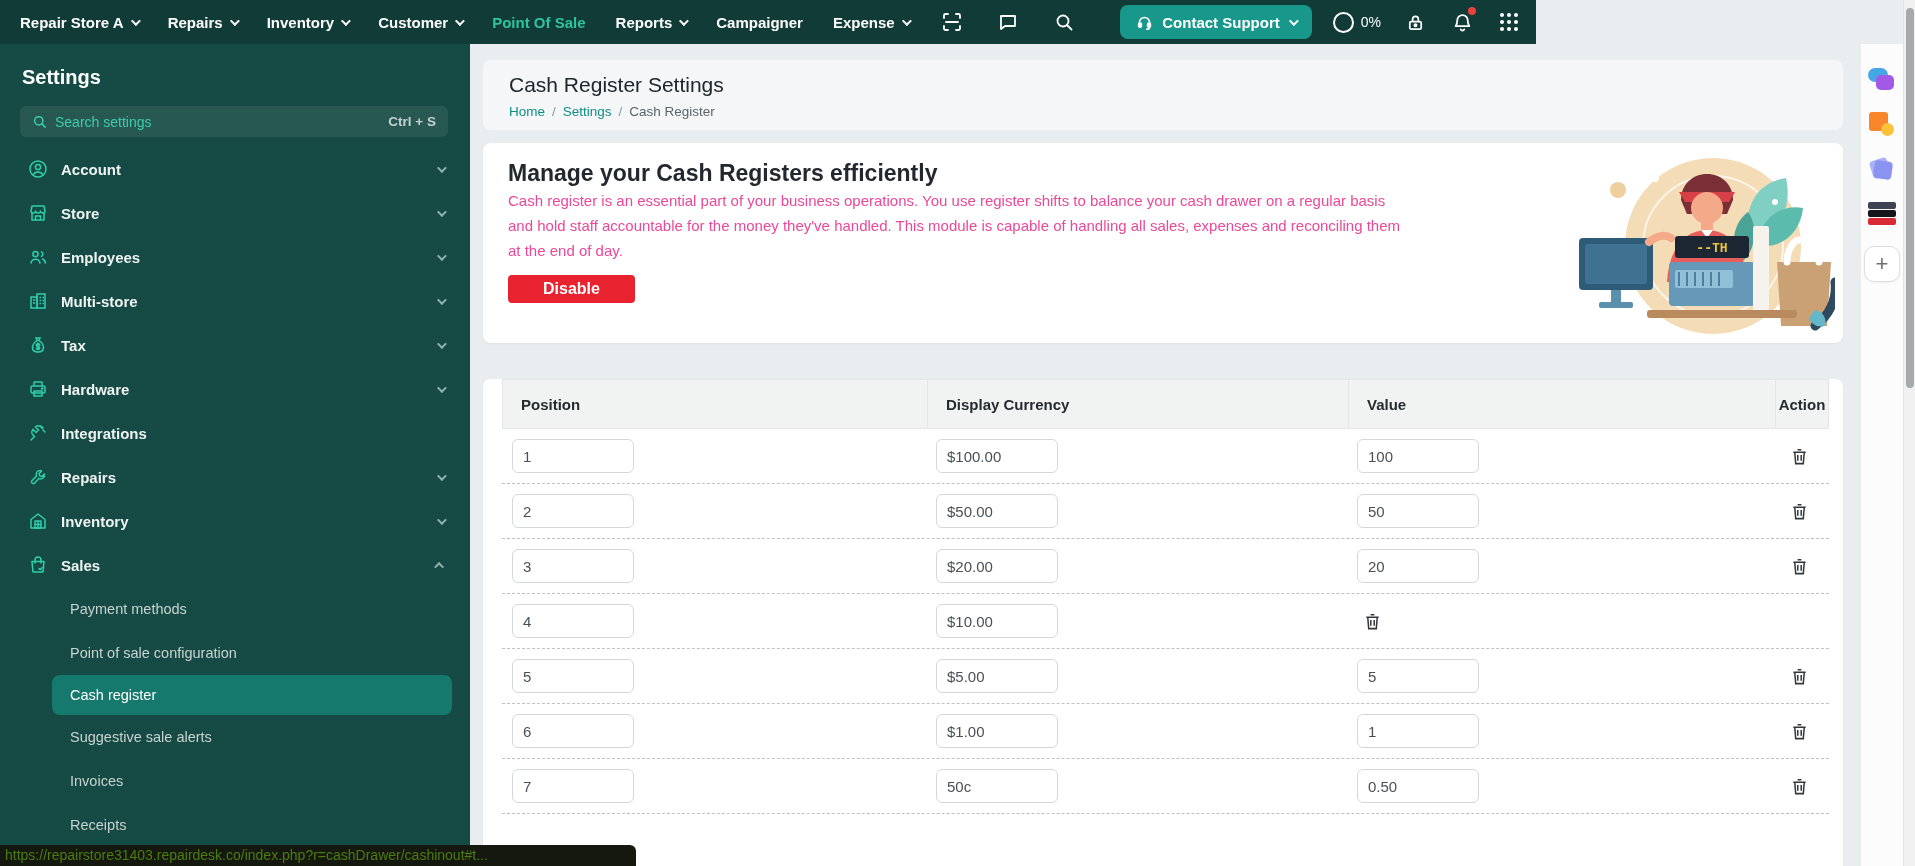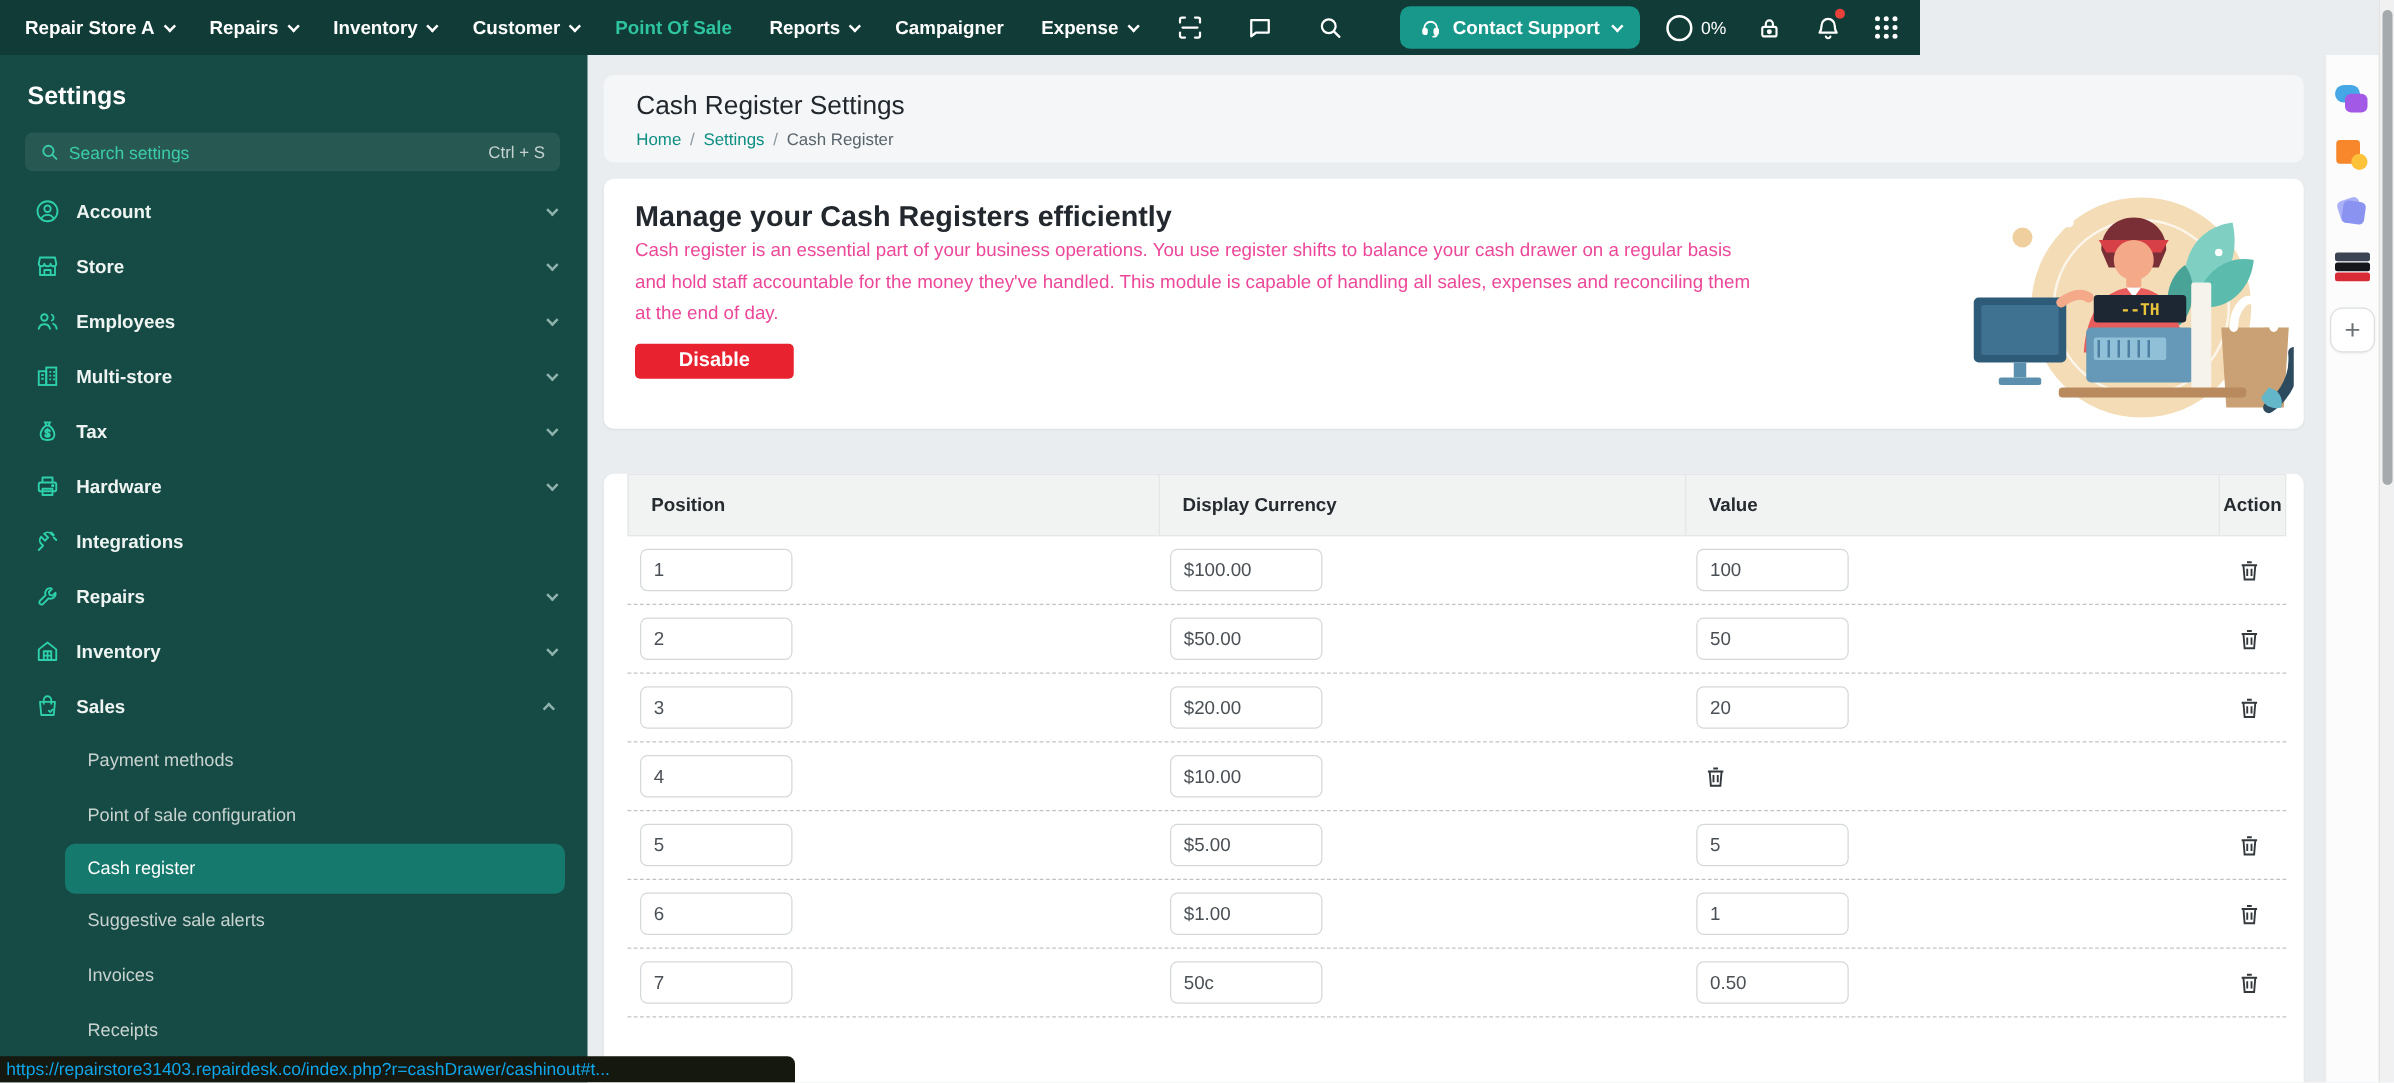--- a/index.html
+++ b/index.html
@@ -22,21 +22,21 @@
   .bell-dot{position:absolute;top:-2px;right:-1px;width:8px;height:8px;border-radius:50%;background:#e8413c;}
   .grid-icon{display:grid;grid-template-columns:repeat(3,4px);grid-template-rows:repeat(3,4px);gap:3px;}
   .grid-icon i{background:#fff;border-radius:50%;}
 
   
   .sidebar{position:absolute;left:0;top:44px;width:470px;bottom:0;background:#164a44;z-index:10;}
   .sb-title{color:#fff;font-size:20px;font-weight:700;padding:22px 0 0 22px;}
   .sb-search{margin:17px 22px 8px 20px;height:31px;background:rgba(255,255,255,.08);border-radius:6px;display:flex;align-items:center;padding:0 12px;gap:8px;}
   .sb-search input{flex:1;background:transparent;border:none;outline:none;color:#3bcdab;font-size:14px;font-family:inherit;}
   .sb-search input::placeholder{color:#3bcdab;opacity:1;}
-  .sb-shortcut{color:#c3d2cf;font-size:13.5px;}
+  .sb-shortcut{color:#c3d2cf;font-size:13.5px;font-weight:bold;}
   .sb-item{height:44px;display:flex;align-items:center;padding:0 26px 0 28px;gap:13px;color:#eef4f2;font-size:15px;font-weight:700;cursor:pointer;}
   .sb-item .lbl{flex:1;}
   .sb-item .chev{color:#8fb3ac;}
   .sb-sub{height:44px;display:flex;align-items:center;padding-left:70px;color:#c8d3d0;font-size:14.5px;cursor:pointer;}
   .sb-sub.active{background:#16796d;border-radius:8px;margin:0 18px 0 52px;padding-left:18px;color:#fff;height:40px;}
   .sb-icon{width:20px;height:20px;flex:0 0 20px;color:#2ecfab;}
 
   
   .main{position:absolute;left:470px;top:44px;width:1390px;bottom:0;background:#e9edf0;overflow:hidden;}
   .card{margin-left:13px;width:1360px;border-radius:8px;}
@@ -75,21 +75,21 @@
   .pi-orange-b{position:absolute;left:13px;top:12px;width:13px;height:13px;border-radius:50%;background:#fdc23a;}
   .pi-indigo-a{position:absolute;left:3px;top:3px;width:18px;height:18px;border-radius:4px;background:#aab1f6;transform:rotate(-18deg);}
   .pi-indigo-b{position:absolute;left:6px;top:5px;width:18px;height:18px;border-radius:4px;background:#8a93f0;transform:rotate(8deg);}
   .pi-stack i{position:absolute;left:0;width:28px;height:7px;border-radius:2px;}
   .pi-stack .s1{top:1px;background:#3c4352;}
   .pi-stack .s2{top:9px;background:#14161c;}
   .pi-stack .s3{top:17px;background:#d92b35;}
   .pi-plus{width:36px;height:36px;border:1px solid #dcdfe1;border-radius:10px;background:#fff;color:#6b7075;font-size:22px;display:flex;align-items:center;justify-content:center;cursor:pointer;box-shadow:0 1px 2px rgba(0,0,0,.05);}
   .scrollbar{position:absolute;left:1903px;top:0;width:12px;height:866px;background:#f1f1f1;border-left:1px solid #e3e3e3;z-index:40;}
   .scroll-thumb{position:absolute;left:1.5px;top:8px;width:8px;height:380px;background:#a5aaad;border-radius:4px;cursor:pointer;}
-  .url-bar{position:absolute;left:0;bottom:0;width:636px;height:21px;background:#14180e;color:#0ea5e9;font-size:14px;line-height:20px;padding-left:5px;border-top-right-radius:6px;z-index:50;white-space:nowrap;overflow:hidden;}
+  .url-bar{position:absolute;left:0;bottom:0;width:636px;height:21px;background:#14180e;color:#4d7c0f;font-size:14px;line-height:20px;padding-left:5px;border-top-right-radius:6px;z-index:50;white-space:nowrap;overflow:hidden;}
   svg{display:block;}
 </style>
 </head>
 <body>
 
 <div class="topbar">
   <div class="nav-left">
     <div class="nav-item">
         <span>Repair Store A</span>
         <span class="chev"></span>

